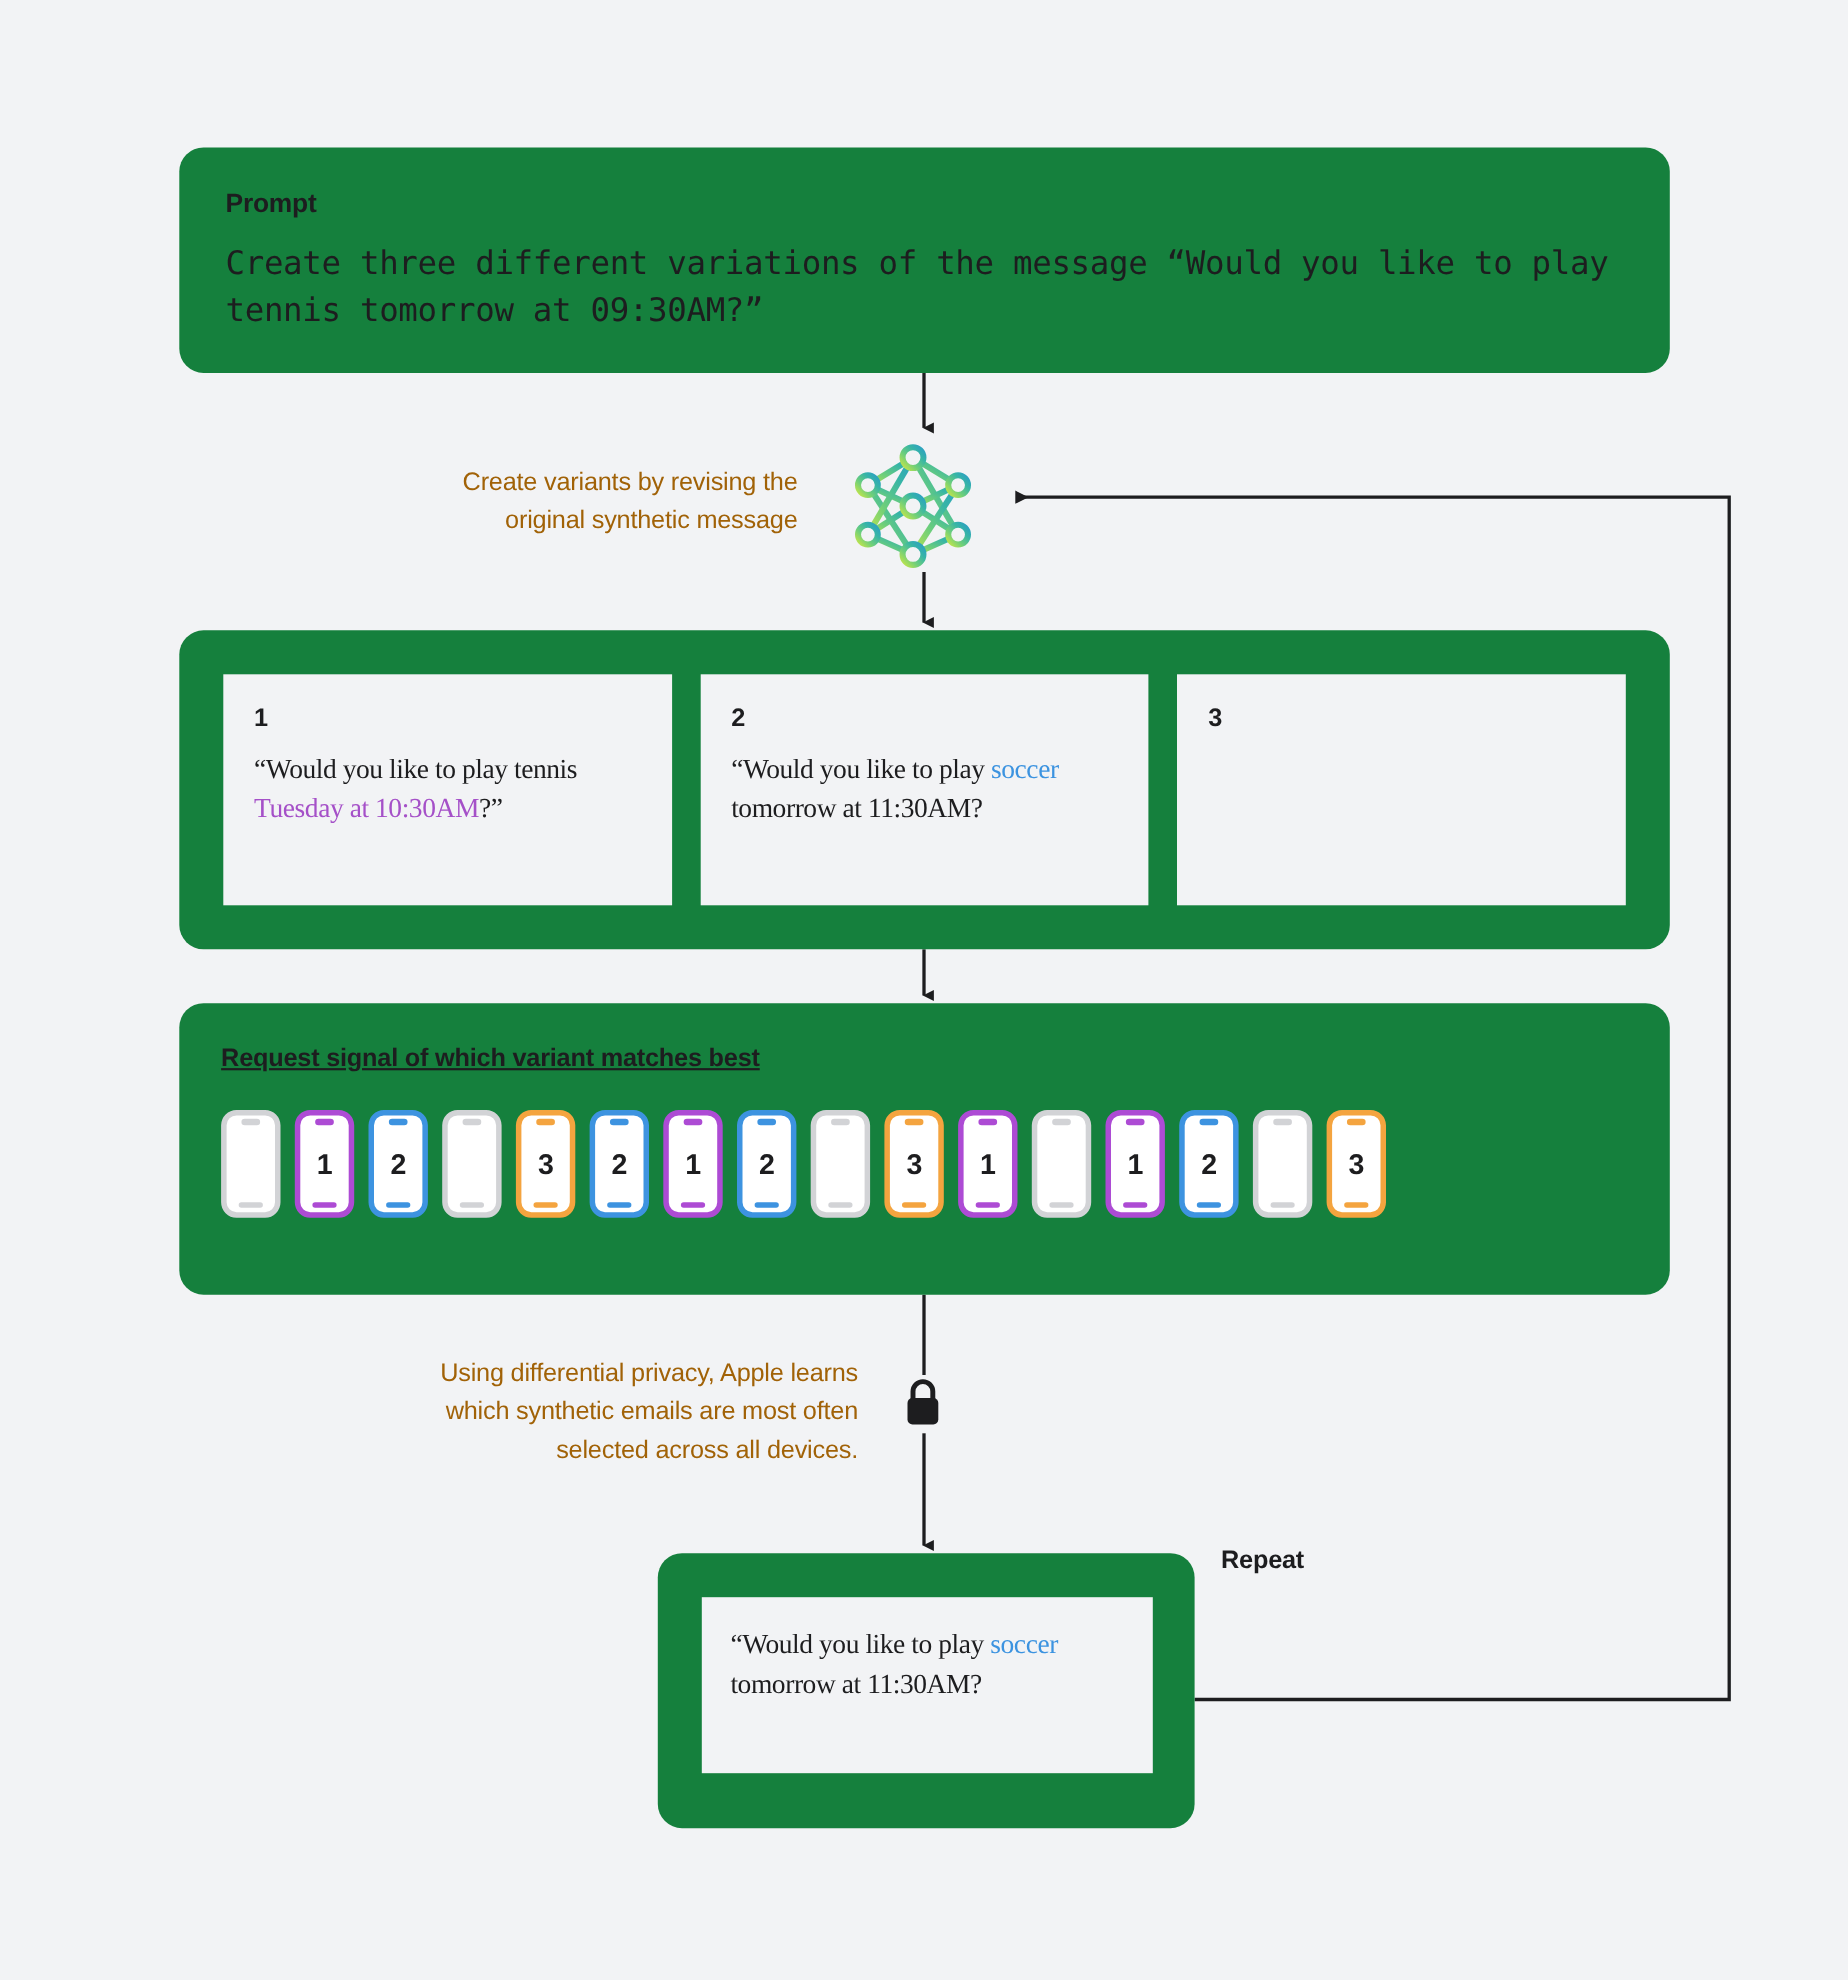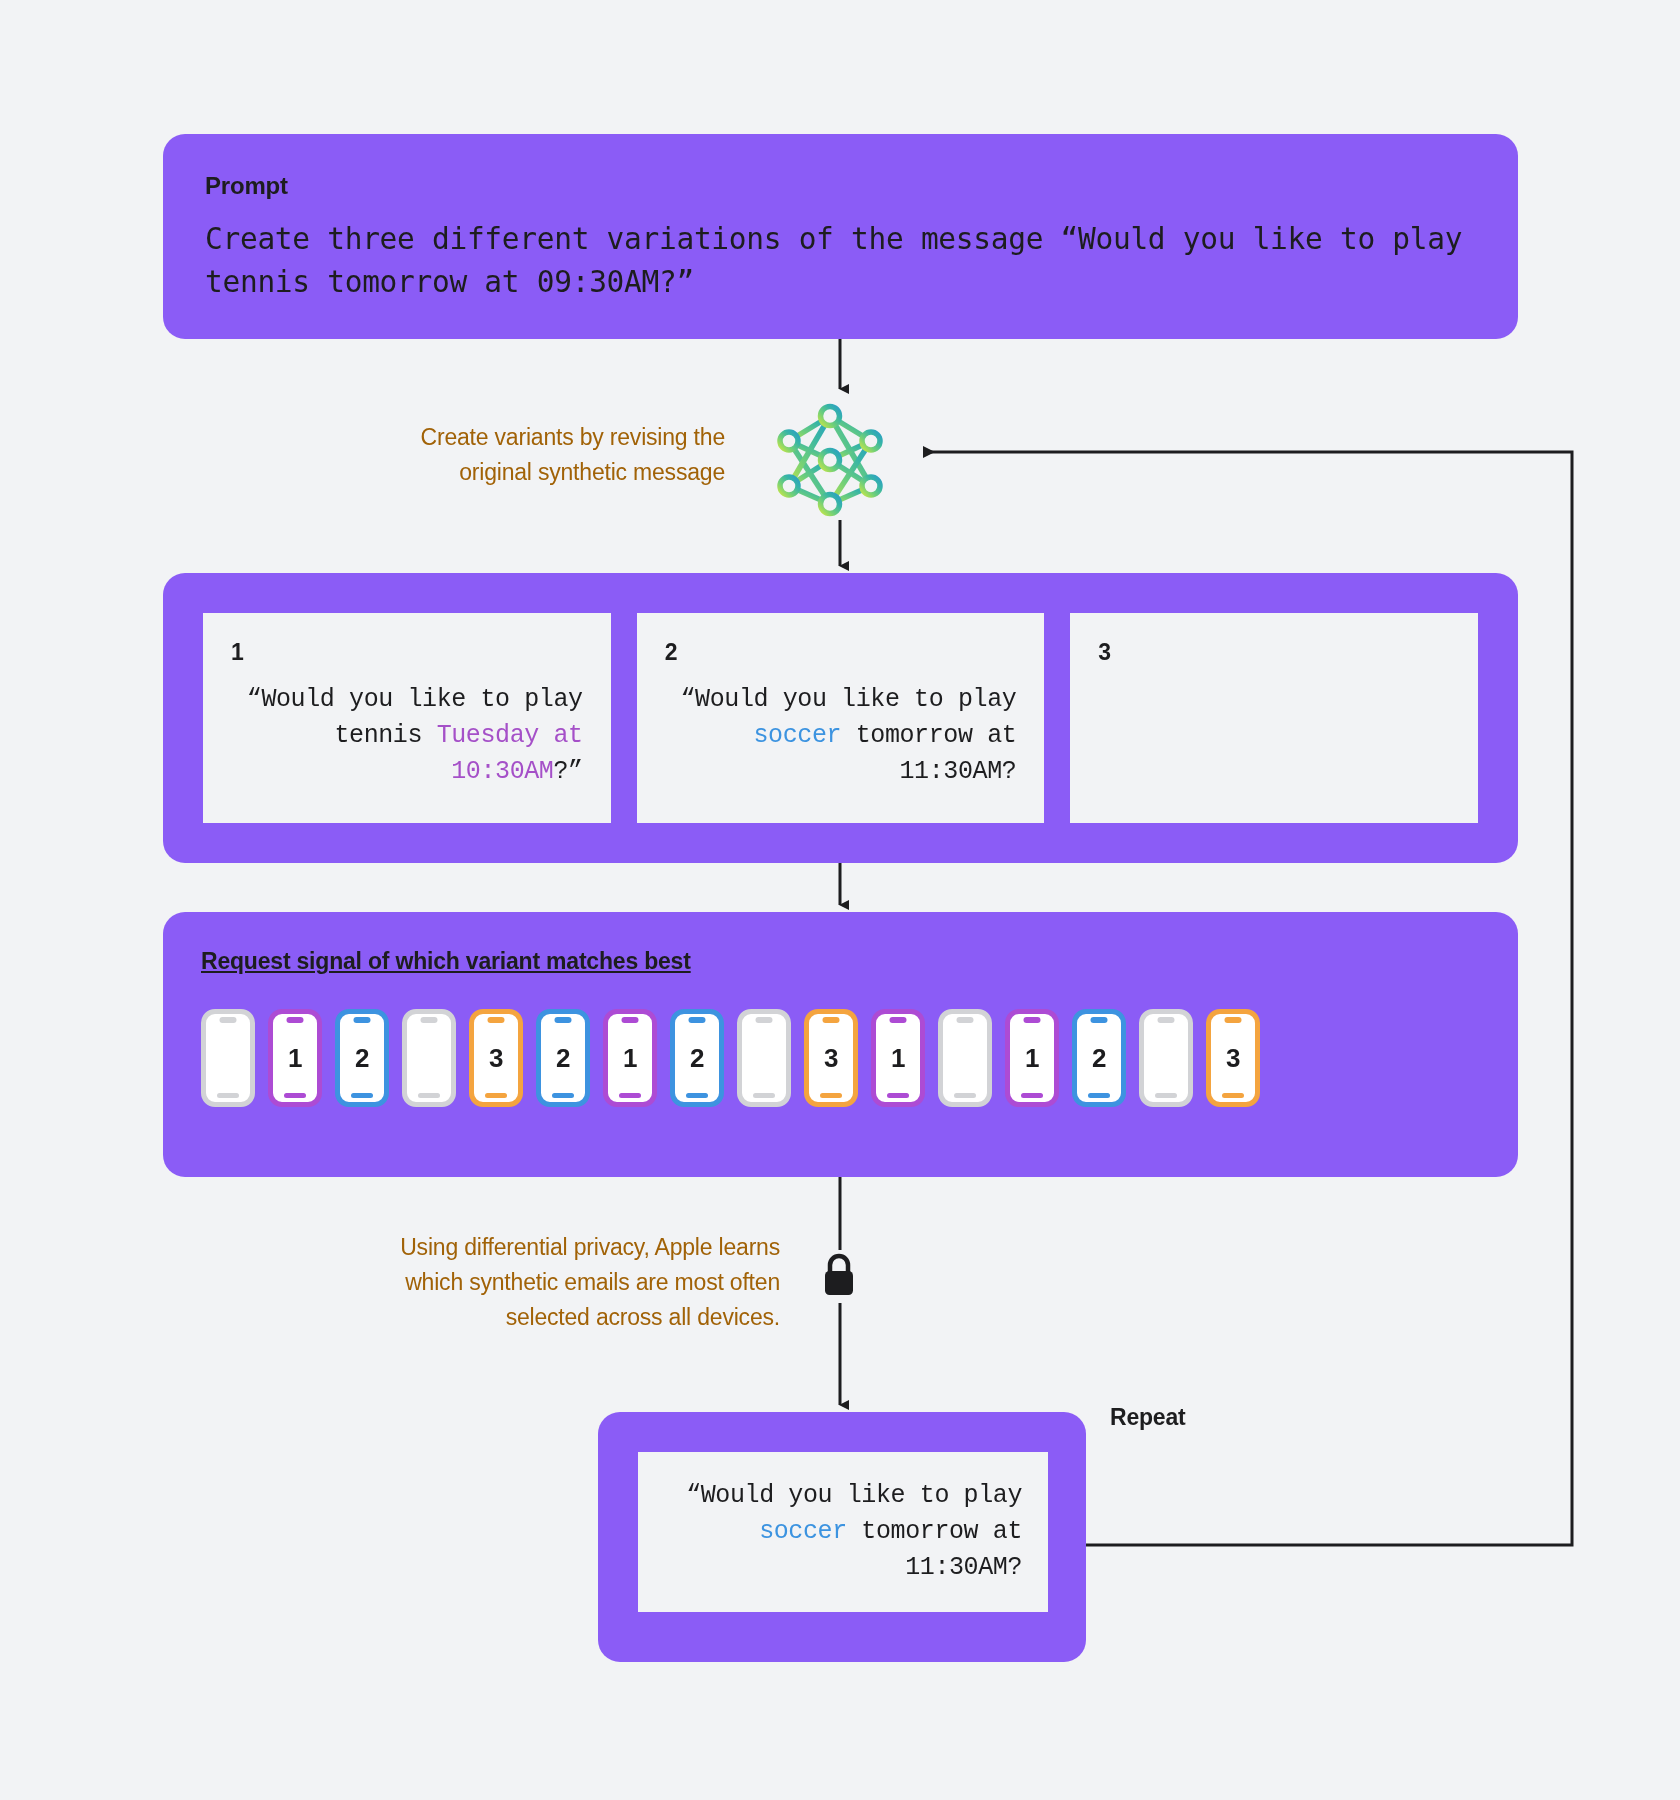--- a/index.html
+++ b/index.html
@@ -19,21 +19,21 @@
   .stage {
     position: absolute;
     left: 0; top: 0;
     width: 1680px;
     height: 1800px;
   }
 
   
   .card {
     position: absolute;
-    background: #8b5cf6;
+    background: #15803d;
     border-radius: 22px;
     box-sizing: border-box;
   }
 
   
   #prompt-card {
     left: 163px;
     top: 134px;
     width: 1355px;
     height: 205px;
@@ -105,27 +105,26 @@
     padding: 26px 28px 0 28px;
     box-sizing: border-box;
   }
   .variant-num {
     font-size: 23px;
     font-weight: 700;
     margin: 0 0 16px 0;
     letter-spacing: -0.2px;
   }
   .variant-text {
-    font-family: Liberation Mono, monospace;
+    font-family: Liberation Serif, serif;
     font-size: 25px;
     line-height: 36px;
     letter-spacing: -0.4px;
     margin: 0;
     color: #1d1d1f;
-    text-align: right;
   }
   .hl-purple { color: #a550c8; }
   .hl-blue   { color: #3c93e0; }
   .hl-orange { color: #f1a33c; }
 
   
   #signal-card {
     left: 163px;
     top: 912px;
     width: 1355px;

